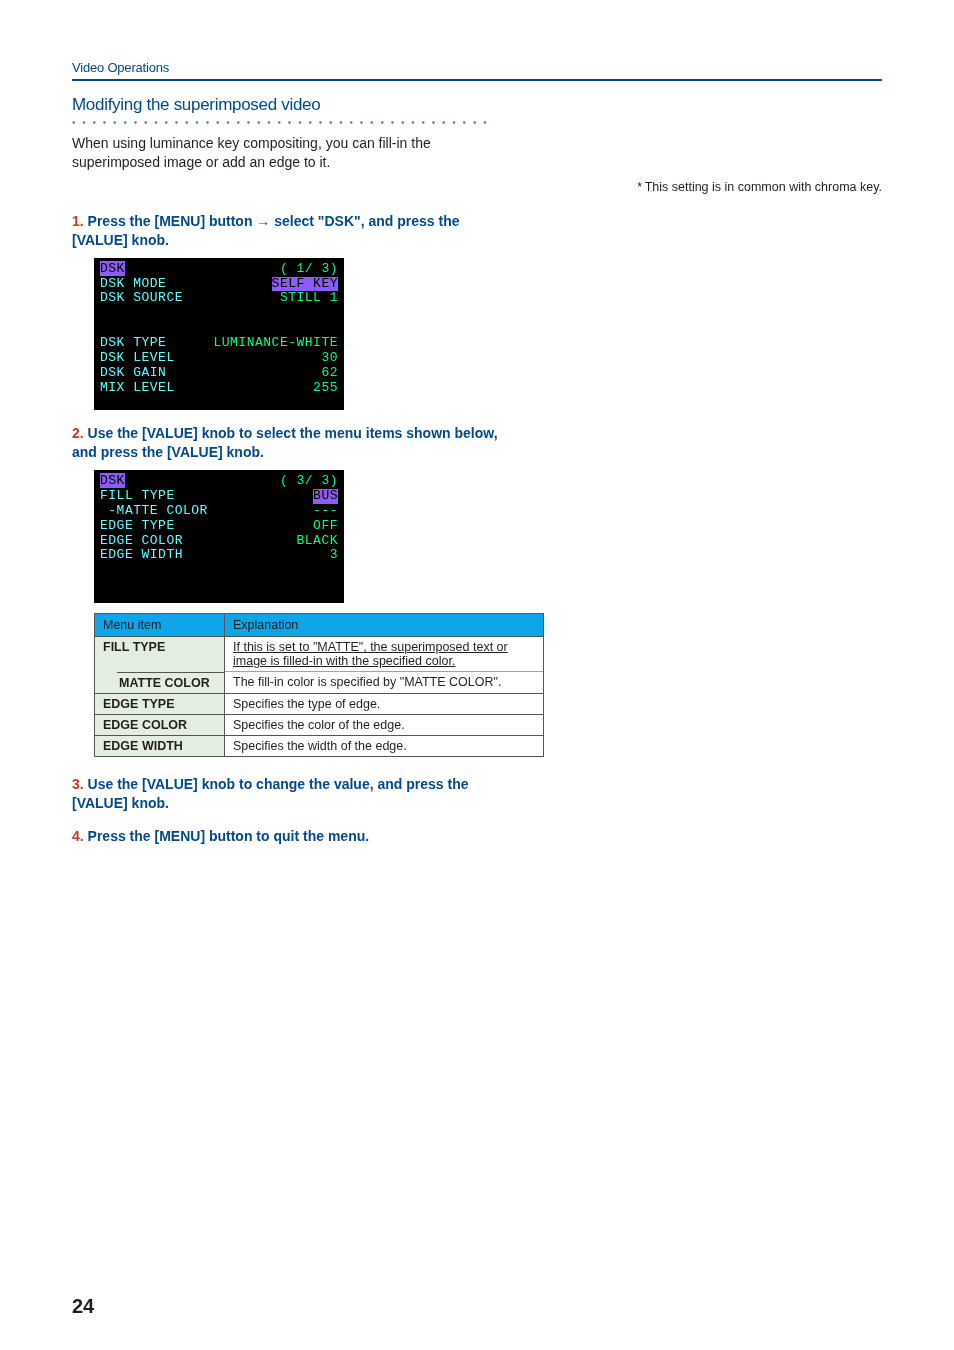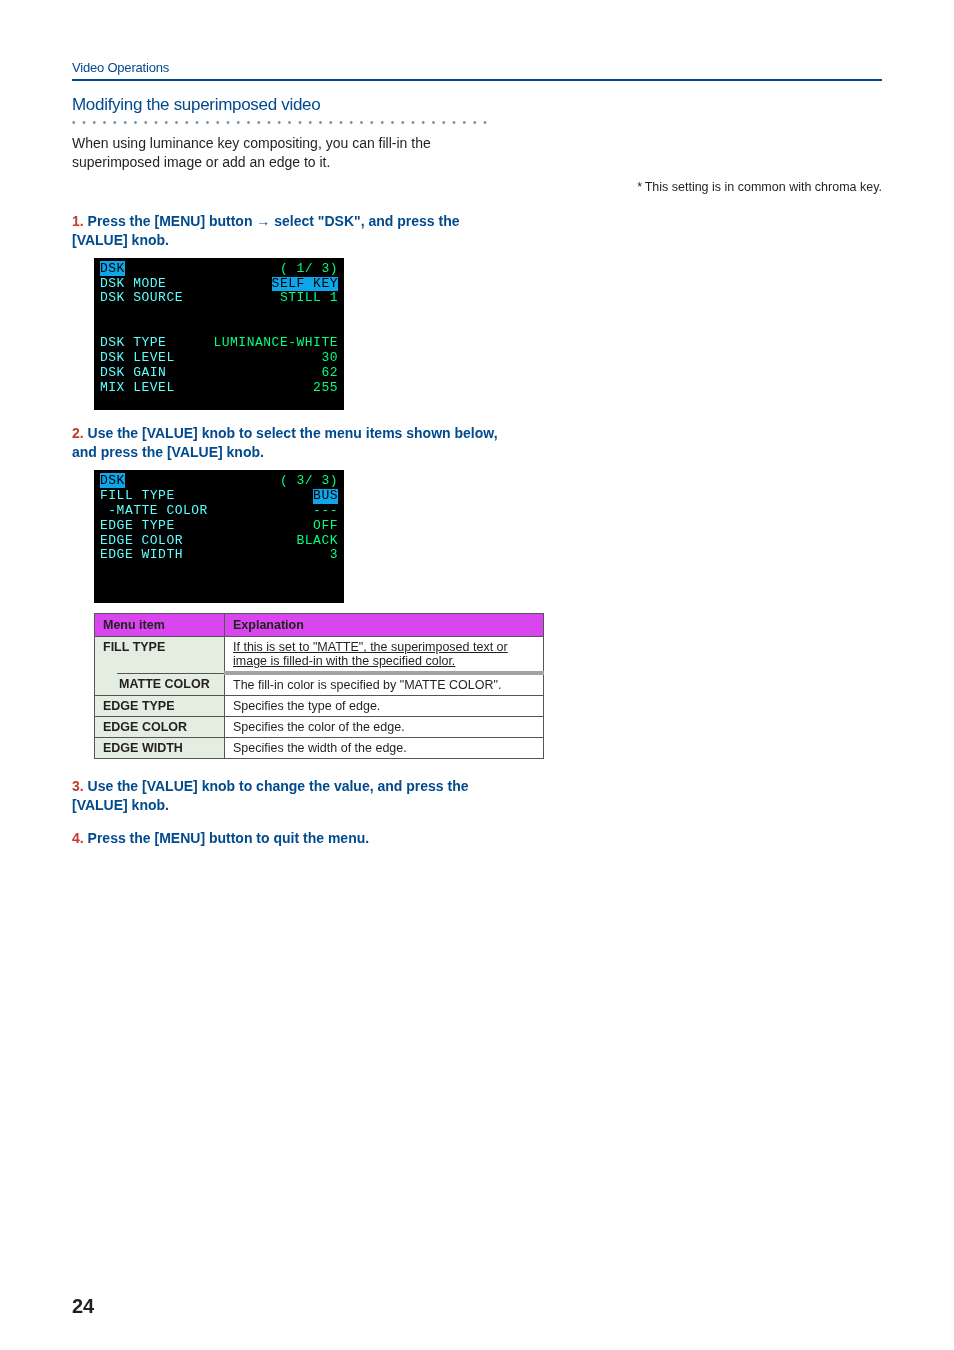--- a/index.html
+++ b/index.html
@@ -8,25 +8,25 @@
   .section-head { color: #004a8d; font-size: 13px; font-weight: 400; letter-spacing: -0.2px; padding-bottom: 4px; border-bottom: 2px solid #004a8d; margin-bottom: 14px; }
   .h2 { color: #004a8d; font-size: 17px; font-weight: 400; letter-spacing: -0.3px; margin-bottom: 2px; }
   .dotrule { color: #6f8ea6; font-size: 10px; letter-spacing: 2px; margin-bottom: 6px; white-space: nowrap; overflow: hidden; }
   .para { font-size: 14px; line-height: 1.35; max-width: 420px; margin-bottom: 8px; }
   .note { font-size: 12.5px; margin-top: 4px; margin-bottom: 18px; text-align: right; }
   .step { margin-top: 14px; }
   .step-line { font-size: 14px; color: #004a8d; font-weight: 700; max-width: 430px; line-height: 1.35; }
   .step-num { color: #c13a2a; font-weight: 700; }
   .arrow { font-family: Arial, sans-serif; }
   .lcd { width: 250px; background: #000; color: #00ff7f; font-family: "Courier New", monospace; font-size: 13px; line-height: 1.15; padding: 4px 6px 14px 6px; margin: 8px 0 10px 22px; white-space: pre; letter-spacing: 0.5px; }
-  .lcd .hi { background: #0ea5e9; color: #000; }
+  .lcd .hi { background: #8b5cf6; color: #000; }
   .lcd .cyan { color: #5fffff; }
   .tablewrap { margin: 6px 0 18px 22px; }
   table.menu { border-collapse: collapse; font-size: 12.5px; width: 450px; }
-  table.menu th { background: #d946ef; text-align: left; font-weight: 700; padding: 4px 8px; border: 1px solid #555; }
+  table.menu th { background: #0ea5e9; text-align: left; font-weight: 400; padding: 4px 8px; border: 1px solid #555; }
   table.menu td { padding: 3px 8px; border: 1px solid #555; vertical-align: top; }
   table.menu td.label { background: #e3ede0; font-weight: 700; width: 130px; }
   .sublabel-row td.sub { background: #fff; font-weight: 700; padding-left: 24px; position: relative; }
   .pagenum { position: absolute; bottom: 32px; left: 72px; font-weight: 700; font-size: 20px; }
 </style>
 </head>
 <body>
 
 <div class="page">
   <div class="section-head">Video Operations</div>
@@ -73,21 +73,21 @@
         </tr>
         <tr>
           <td class="label" style="border-bottom:none;">FILL TYPE</td>
           <td rowspan="1" style="border-bottom:none;text-decoration:underline;">If this is set to "MATTE", the superimposed text or image is filled-in with the specified color.</td>
         </tr>
         <tr class="sublabel-row">
           <td class="label sub" style="border-top:none;">
             <div style="border-top:1px solid #555; margin:-3px -8px 3px -2px;"></div>
             <span>MATTE COLOR</span>
           </td>
-          <td style="border-top:4px solid #a3a3a3;">The fill-in color is specified by "MATTE COLOR".</td>
+          <td style="border-top:1px solid #a3a3a3;">The fill-in color is specified by "MATTE COLOR".</td>
         </tr>
         <tr>
           <td class="label">EDGE TYPE</td>
           <td>Specifies the type of edge.</td>
         </tr>
         <tr>
           <td class="label">EDGE COLOR</td>
           <td>Specifies the color of the edge.</td>
         </tr>
         <tr>

